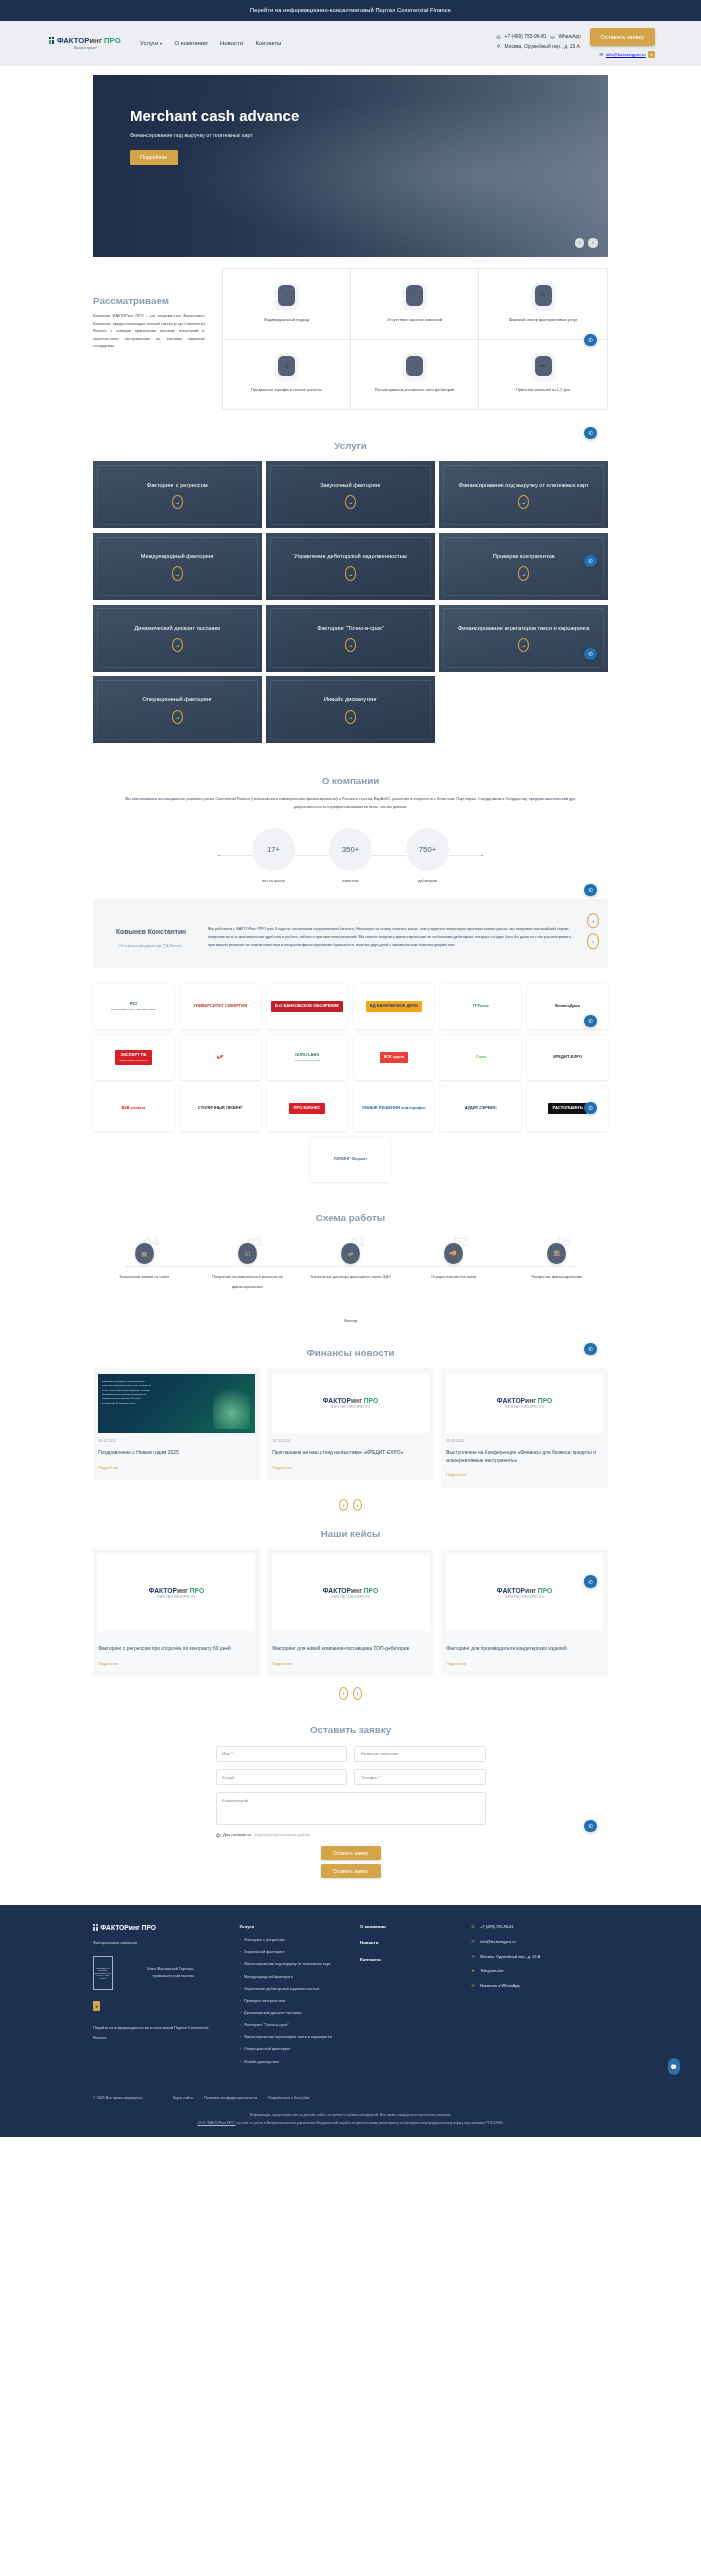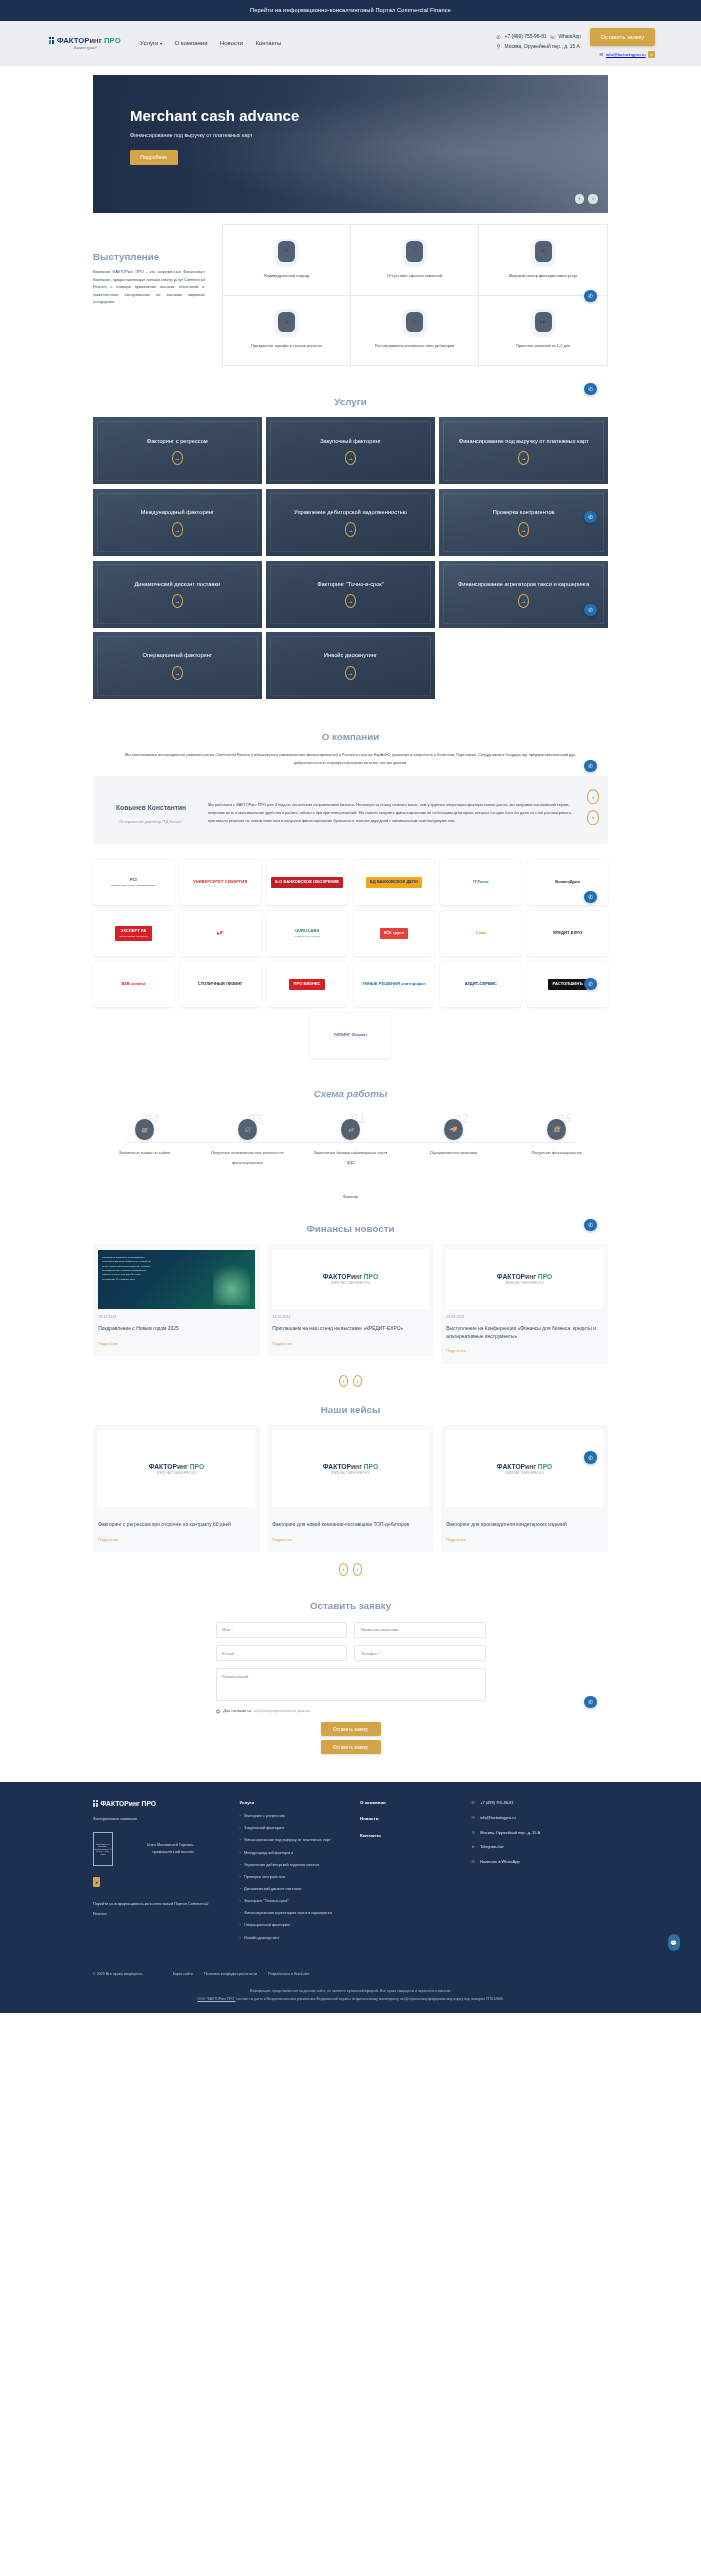--- a/index.html
+++ b/index.html
@@ -69,21 +69,21 @@
   }
   .tg-chip {
     width:6.2px; height:7.2px; background:#d4a548; border-radius:1px;
     display:inline-flex; align-items:center; justify-content:center;
     color:#fff; font-size:3.6px;
   }
 
   
   .hero-sect { padding:9.3px 0 0; background:#fff; }
   .hero {
-    width:515px; height:138px; margin:0 auto; position:relative;
+    width:515px; height:182px; margin:0 auto; position:relative;
     background:linear-gradient(100deg,#26364f 0%,#2f4259 30%,#4a5b70 60%,#6b7a8c 100%);
     overflow:hidden;
   }
   .hero::after {
     content:""; position:absolute; inset:0;
     background:
       linear-gradient(115deg, rgba(255,255,255,.05) 0 1px, transparent 1px 31px),
       radial-gradient(ellipse at 72% 55%, rgba(200,210,225,.22), transparent 55%),
       linear-gradient(90deg, rgba(30,45,72,.82) 0%, rgba(30,45,72,.45) 45%, rgba(30,45,72,.10) 100%);
     pointer-events:none;
@@ -214,21 +214,21 @@
   .pcard {
     height:45px; background:#fff; border-radius:3.1px;
     box-shadow:0 0.5px 2.6px rgba(0,0,0,.09);
     display:flex; align-items:center; justify-content:center; padding:4.1px;
   }
   .pcard .lg { font-size:4.1px; text-align:center; line-height:1.2; font-weight:bold; }
   .pcenter { display:flex; justify-content:center; margin-top:6.2px; }
   .pcenter .pcard { width:calc((100% - 31px)/6); min-width:76px; }
 
   
-  .scheme { padding-bottom:9.3px;font-style:italic; }
+  .scheme { padding-bottom:9.3px; }
   .steps { display:flex; justify-content:space-between; padding:9.3px 10.3px 0; position:relative; }
   .step { width:82px; text-align:center; position:relative; }
   .step-num {
     position:absolute; top:-8.2px; left:50%; font-size:13.4px; color:#eef0f3;
     font-weight:bold; z-index:0;
   }
   .step-ico {
     width:18.5px; height:21.6px; border-radius:50%; background:#546174;
     display:flex; align-items:center; justify-content:center;
     color:#d9b97b; font-size:6.2px; margin:0 auto 7.2px; position:relative; z-index:2;
@@ -419,21 +419,21 @@
       <div class="hero-dots">
         <div class="hdot">‹</div>
         <div class="hdot">›</div>
       </div>
     </div>
   </div>
 
   <div class="wrap">
     <div class="adv">
       <div class="adv-left">
-        <h2>Выступление</h2>
+        <h2>Рассматриваем</h2>
         <p>Компания ФАКТОРинг ПРО - это современная Финансовая Компания, предоставляющая полный спектр услуг Commercial Finance с позиции применения высоких технологий и качественного обслуживания по высоким мировым стандартам.</p>
       </div>
       <div class="adv-grid" id="adv-grid">
           <div class="adv-cell">
             <span class="adv-ico-outer">
               <span class="adv-ico">✦</span>
             </span>
             <span>Индивидуальный подход</span>
           </div>
           <div class="adv-cell">
@@ -542,20 +542,38 @@
           </div>
         </div>
       </div>
     <div class="fab" style="top:129px;">✆</div>
     <div class="fab" style="top:222px;">✆</div>
   </div>
 
   <div class="wrap about">
     <div class="sec-title">О компании</div>
     <div class="about-text">Мы обеспечиваем инновационное развитие рынка Commercial Finance (небанковского коммерческого финансирования) в России и странах ЕврАзЭС, уважение и открытость к Клиентам, Партнерам, Сотрудникам и Государству, предпринимательский дух, добросовестность и профессионализм во всем, что мы делаем.</div>
+    <div class="stats" id="stats-row">
+        <span class="stat-line tip"></span>
+        <div class="stat">
+          <div class="stat-bubble">17+</div>
+          <div class="stat-label">лет на рынке</div>
+        </div>
+        <span class="stat-line"></span>
+        <div class="stat">
+          <div class="stat-bubble">350+</div>
+          <div class="stat-label">клиентов</div>
+        </div>
+        <span class="stat-line"></span>
+        <div class="stat">
+          <div class="stat-bubble">750+</div>
+          <div class="stat-label">дебиторов</div>
+        </div>
+        <span class="stat-line tip r"></span>
+      </div>
   </div>
 
   <div class="wrap reviews">
     <div class="review-card">
       <div class="rv-author">
         <div class="nm">Ковынев Константин</div>
         <div class="ps">Генеральный директор "ТД Кетекс"</div>
       </div>
       <div class="rv-text">Мы работаем с ФАКТОРинг ПРО  уже 4 года по нескольким направлениям бизнеса. Несмотря на ставку немного выше, чем у крупных операторов факторингового рынка, мы получили высочайший сервис, оперативность и максимальное удобство в работе, гибкость при принятии решений. Мы смогли получить финансирование по небольшим дебиторам, которых ни один банк бы даже не стал рассматривать, принимали решение по новым клиентам и получали финансирование буквально в течение двух дней с минимальным пакетом документов.</div>
       <div class="rv-nav">

